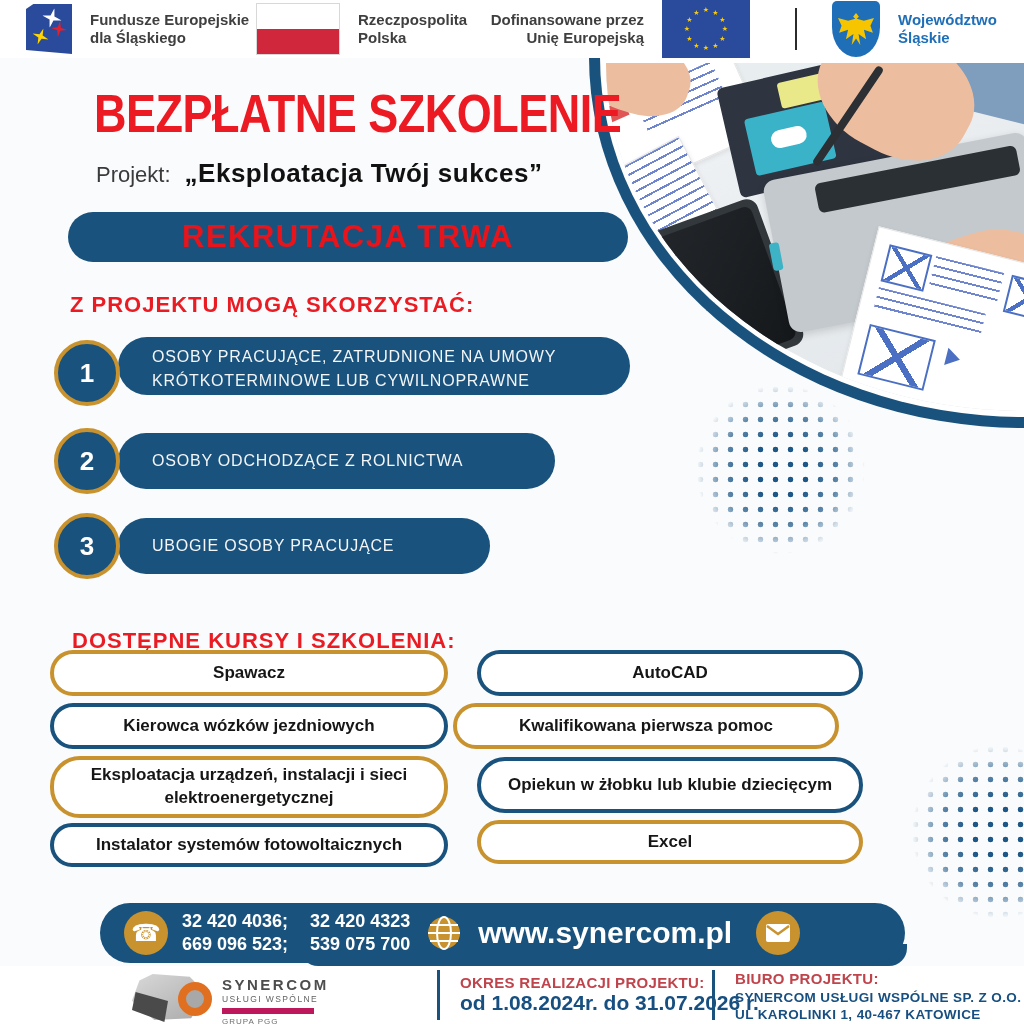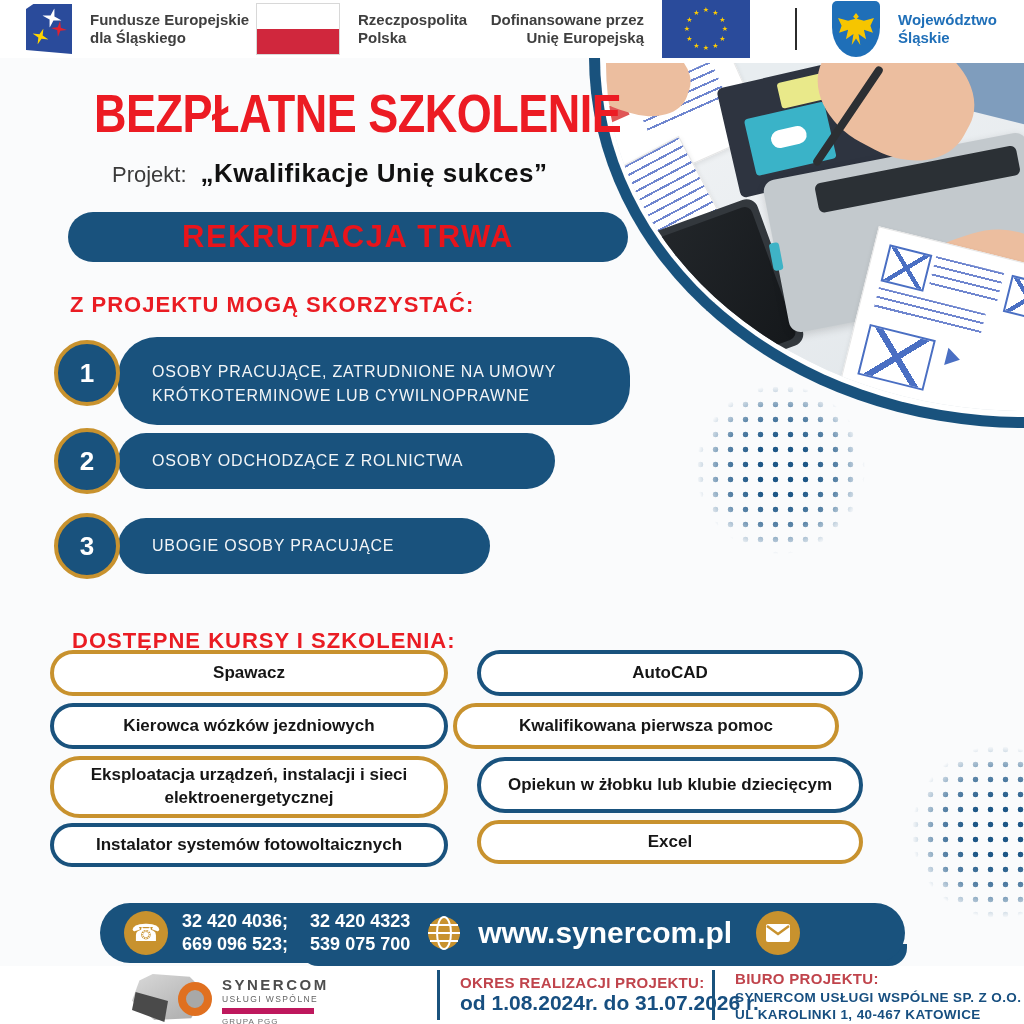--- a/index.html
+++ b/index.html
@@ -56,21 +56,21 @@
   .hand{background:#ecbe9f;border-radius:45%;}
   .h1a{left:210px;top:-30px;width:160px;height:120px;transform:rotate(28deg);z-index:2;}
   .h1b{right:-40px;top:170px;width:160px;height:130px;transform:rotate(-18deg);}
   .h1c{left:-25px;top:-25px;width:110px;height:75px;transform:rotate(18deg);}
   .jeans{right:-12px;top:-12px;width:90px;height:64px;background:#7f9dbd;transform:rotate(14deg);}
 
   
   .title{position:absolute;left:94px;top:84px;margin:0;font-size:45px;font-weight:800;color:#ec1b23;
          letter-spacing:-0.5px;transform:scaleY(1.18);transform-origin:left top;white-space:nowrap;z-index:5;}
   .project-line{position:absolute;left:96px;top:158px;display:flex;align-items:baseline;gap:14px;z-index:5;}
-  .project-label{font-size:22px;color:#3a3a3a;margin-left:16px;}
+  .project-label{font-size:22px;color:#3a3a3a;}
   .project-name{font-size:26px;font-weight:bold;color:#111111;letter-spacing:0.5px;}
   .banner{position:absolute;left:68px;top:212px;width:560px;height:50px;background:#19527d;border-radius:25px;
           display:flex;align-items:center;justify-content:center;z-index:5;}
   .banner span{color:#e8141b;font-size:31px;font-weight:bold;letter-spacing:1.5px;}
 
   
   .sec-heading{position:absolute;font-size:22px;font-weight:bold;color:#ea1c23;letter-spacing:1px;z-index:5;}
   .elig-item{position:absolute;z-index:5;}
   .num-circle{position:absolute;width:58px;height:58px;border-radius:50%;background:#19527d;
               border:4px solid #c8922e;display:flex;align-items:center;justify-content:center;z-index:6;}
@@ -210,33 +210,33 @@
         <div class="ph wire-lines" style="left:14px;top:58px;width:110px;height:26px;"></div>
         <div class="ph wire-box" style="left:14px;top:96px;width:64px;height:48px;"></div>
         <div class="ph" style="left:96px;top:100px;width:0;height:0;border-left:14px solid #4a6fc3;border-top:9px solid transparent;border-bottom:9px solid transparent;"></div>
       </div>
     </div>
   </div>
 
   <h1 class="title">BEZPŁATNE SZKOLENIE</h1>
   <div class="project-line">
     <span class="project-label">Projekt:</span>
-    <span class="project-name">„Kwalifikacje Unię sukces”</span>
+    <span class="project-name">„Eksploatacja Twój sukces”</span>
   </div>
   <div class="banner">
     <span>REKRUTACJA TRWA</span>
   </div>
 
   <div class="sec-heading" style="left:70px;top:292px;">Z PROJEKTU MOGĄ SKORZYSTAĆ:</div>
 
   <div class="elig-item">
     <div class="num-circle" style="left:54px;top:340px;">
       <span>1</span>
     </div>
-    <div class="elig-pill" style="left:118px;top:337px;width:512px;height:88px;border-radius:39px;padding:6px 58px 0 34px;box-sizing:border-box;">OSOBY PRACUJĄCE, ZATRUDNIONE NA UMOWY KRÓTKOTERMINOWE LUB CYWILNOPRAWNE</div>
+    <div class="elig-pill" style="left:118px;top:337px;width:512px;height:58px;border-radius:39px;padding:6px 58px 0 34px;box-sizing:border-box;">OSOBY PRACUJĄCE, ZATRUDNIONE NA UMOWY KRÓTKOTERMINOWE LUB CYWILNOPRAWNE</div>
   </div>
 
   <div class="elig-item">
     <div class="num-circle" style="left:54px;top:428px;">
       <span>2</span>
     </div>
     <div class="elig-pill" style="left:118px;top:433px;width:437px;height:56px;border-radius:28px;padding:0 30px 0 34px;box-sizing:border-box;">OSOBY ODCHODZĄCE Z ROLNICTWA</div>
   </div>
 
   <div class="elig-item">

